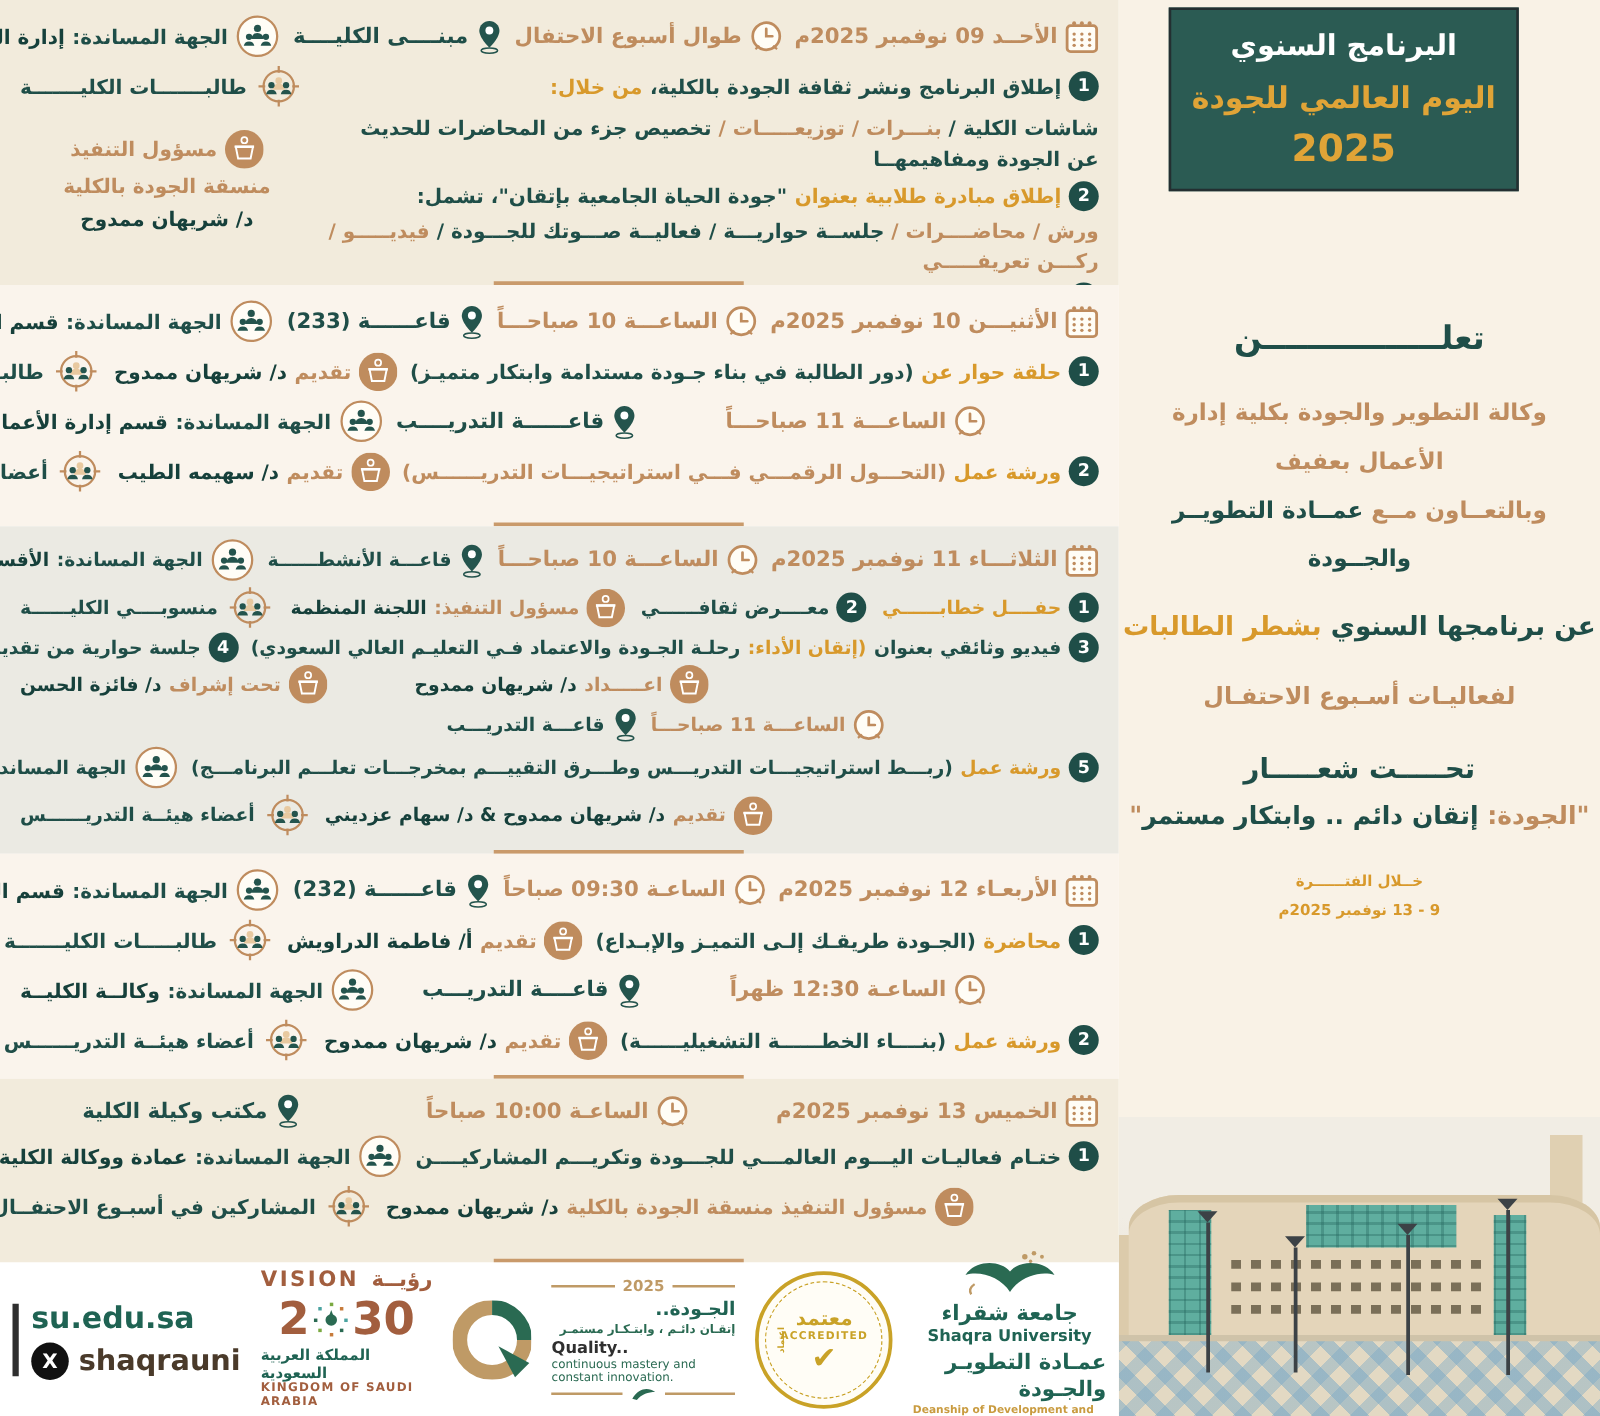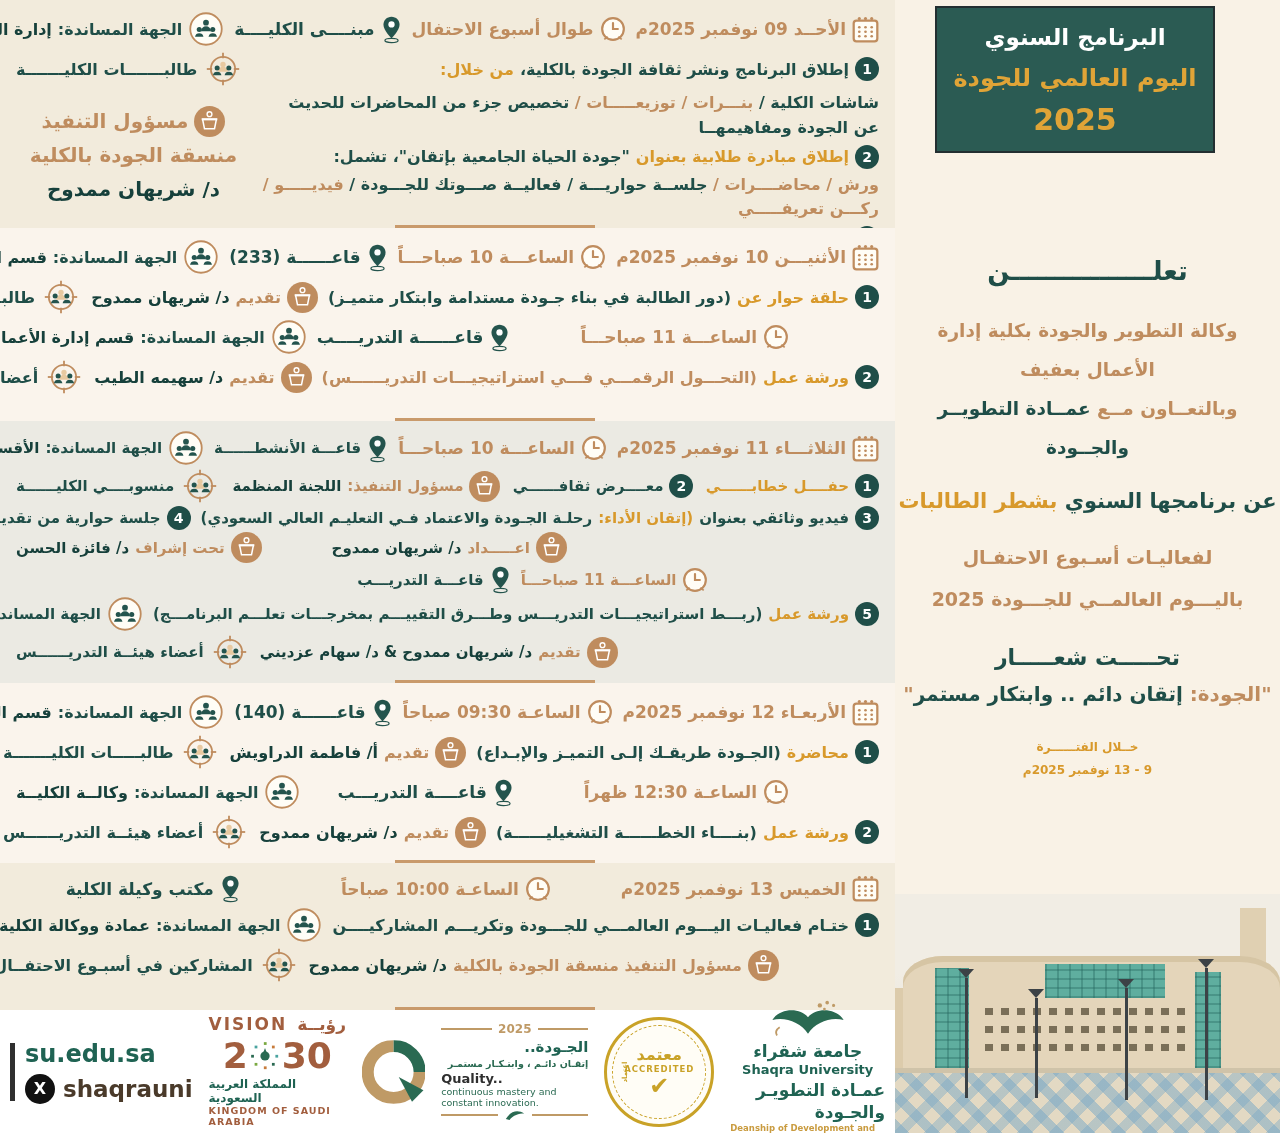--- a/index.html
+++ b/index.html
@@ -27,21 +27,21 @@
   .spread{justify-content:space-between;}
   .cell{display:inline-flex;align-items:center;gap:6px;}
   .pl{margin-inline-start:auto;}
   .sp{flex:1;}
   .w50{width:50px;flex:none;}
   .w80{width:80px;flex:none;}
   .fz17{font-size:17px;}
   .wrap{white-space:normal;max-width:620px;line-height:1.55;}
   .num{width:24px;height:24px;border-radius:50%;background:#1f4e48;color:#fff;font-size:14px;
        display:inline-flex;align-items:center;justify-content:center;flex:none;}
-  .exec1{position:absolute;left:26px;top:104px;width:215px;text-align:center;font-size:20px;line-height:1.7;direction:rtl;}
+  .exec1{position:absolute;left:26px;top:104px;width:215px;text-align:center;font-size:16px;line-height:1.7;direction:rtl;}
   .exec1 .podrow{display:flex;align-items:center;justify-content:center;gap:6px;}
 
   
   .ic{flex:none;display:block;}
   .ic-cal{width:27px;height:27px;}
   .ic-clock{width:26px;height:26px;}
   .ic-pin{width:21px;height:29px;}
   .ic-ppl{width:36px;height:36px;}
   .ic-tgt{width:40px;height:36px;}
   .ic-pod{width:31px;height:31px;}
@@ -542,21 +542,21 @@
         <span class="cell">
           <svg class="ic ic-clock">
               <use href="#i-clock"></use>
             </svg>
           <span class="t fz17">الساعـة 09:30 صباحاً</span>
         </span>
         <span class="cell">
           <svg class="ic ic-pin">
               <use href="#i-pin"></use>
             </svg>
-          <span class="g fz17">قاعــــــة (140)</span>
+          <span class="g fz17">قاعــــــة (232)</span>
         </span>
         <span class="cell">
           <svg class="ic ic-ppl">
               <use href="#i-people"></use>
             </svg>
           <span class="g">الجهة المساندة:</span>
           <span class="g2">قسم المحاسبـة</span>
         </span>
       </div>
       <div class="row spread">
@@ -692,21 +692,20 @@
         <span class="t">وكالة التطوير والجودة بكلية إدارة الأعمال بعفيف</span><br>
         <span class="t">وبالتعــاون مــع</span>
         <span class="g">عمــادة التطويــر والجــودة</span>
       </div>
       <div class="an3">
         <span class="g">عن برنامجها السنوي</span>
         <span class="o">بشطر الطالبات</span>
       </div>
       <div class="an4 t">
         <span>لفعاليـات أسـبوع الاحتفـال</span><br>
-        <span>باليـــوم العالمــي للجـــودة 2025</span>
       </div>
       <div class="an5 g">تحـــــت شعـــــار</div>
       <div class="an6">
         <span class="t">"الجودة:</span>
         <span class="g">إتقان دائم .. وابتكار مستمر</span><span class="t">"</span>
       </div>
       <div class="an7">
         <span>خــلال الفتــــــرة</span><br>
         <span>9 - 13 نوفمبر 2025م</span>
       </div>

